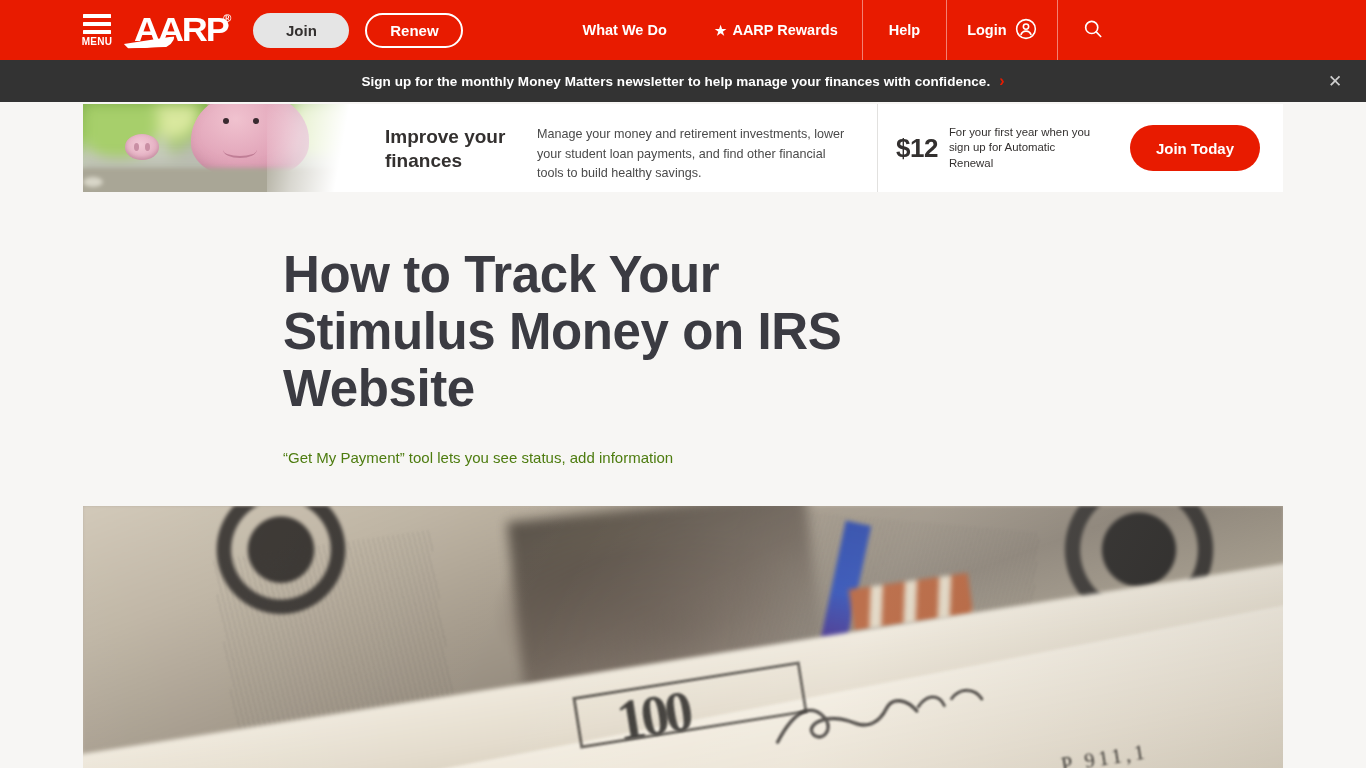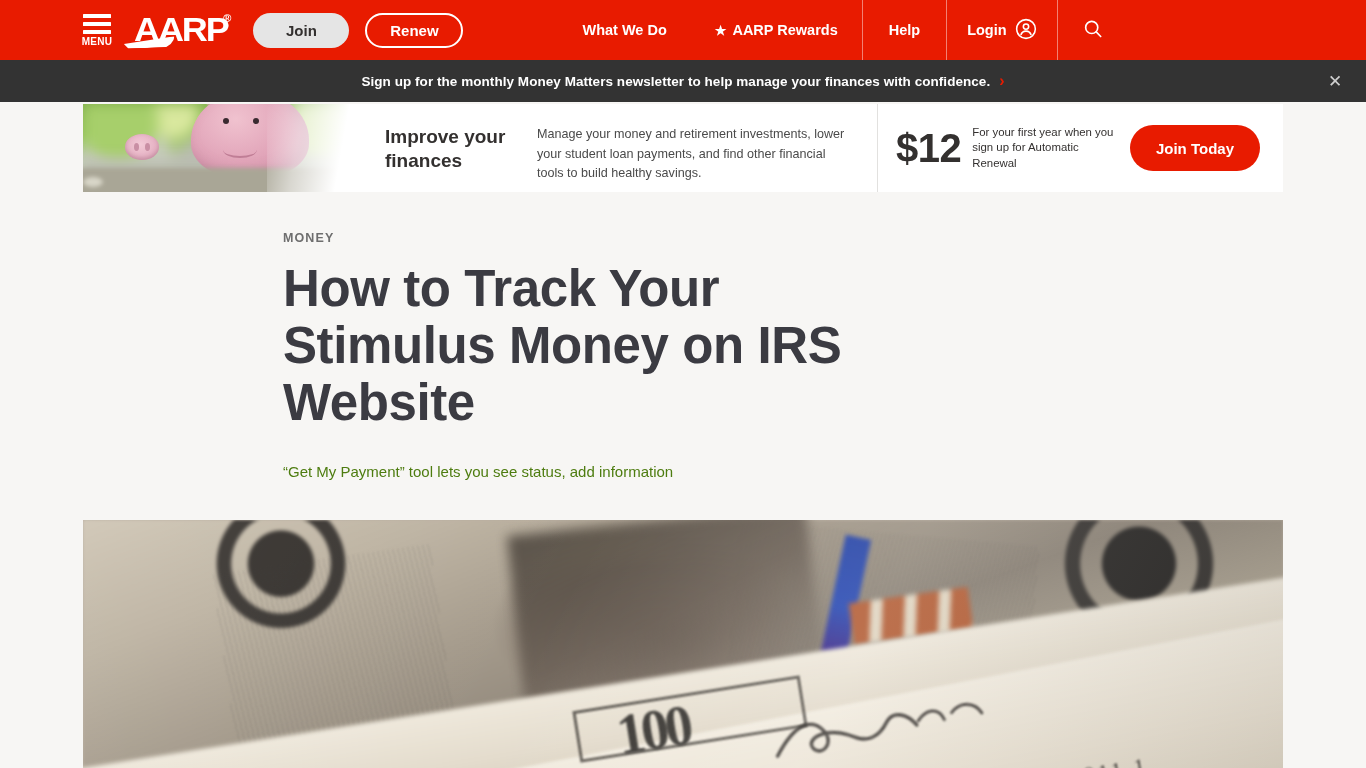--- a/index.html
+++ b/index.html
@@ -305,21 +305,21 @@
     max-width: 340px;
   }
   .promo-right {
     flex: 0 0 401px;
     border-left: 1px solid #e2e1df;
     display: flex;
     align-items: center;
     padding-left: 18px;
   }
   .promo-price {
-    font-size: 40px;
+    font-size: 26px;
     font-weight: bold;
     color: #33302f;
     letter-spacing: -0.5px;
     line-height: 1;
   }
   .promo-price-sub {
     font-size: 11.4px;
     line-height: 1.35;
     color: #33302f;
     margin-left: 11px;
@@ -585,21 +585,20 @@
     <div class="promo-right">
       <span class="promo-price">$12</span>
       <span class="promo-price-sub">For your first year when you sign up for Automatic Renewal</span>
       <button class="join-today">Join Today</button>
     </div>
 
   </div>
 </div>
 
 <div class="article">
-  <div class="kicker">MONEY</div>
   <h1 class="headline">How to Track Your Stimulus Money on IRS Website</h1>
   <div class="subhead">“Get My Payment” tool lets you see status, add information</div>
 </div>
 
 <div class="hero">
   <div class="photo"></div>
   <div class="lineart"></div>
   <div class="lineart2"></div>
   <div class="dark-wedge"></div>
   <div class="ribbon-blue"></div>

